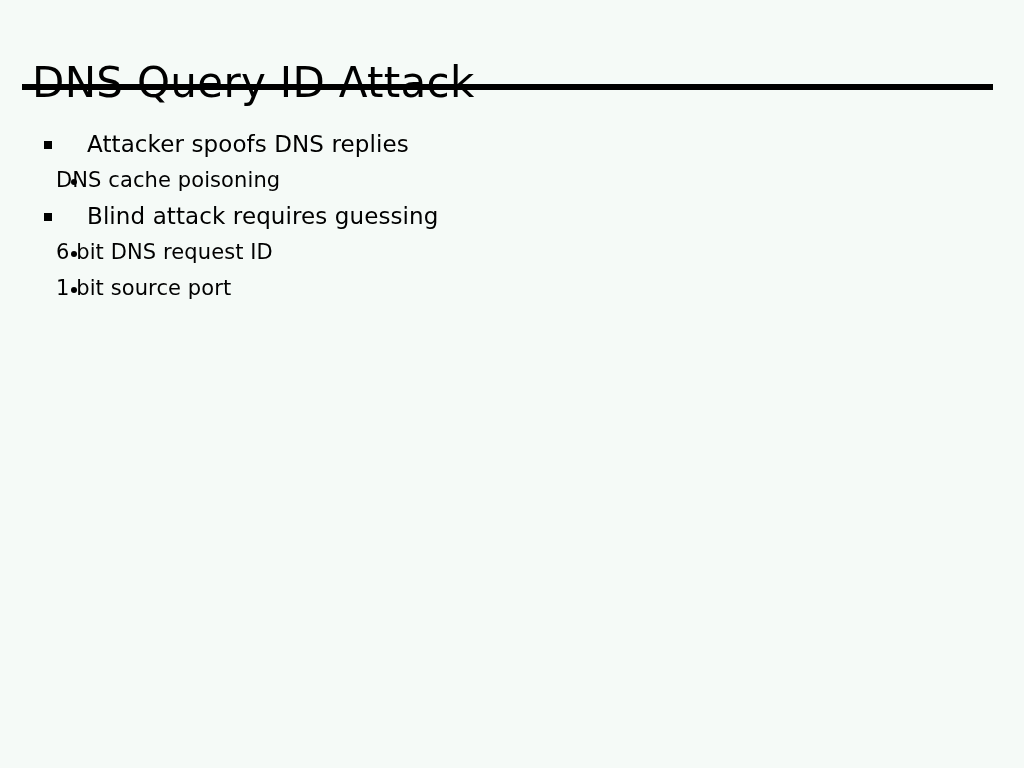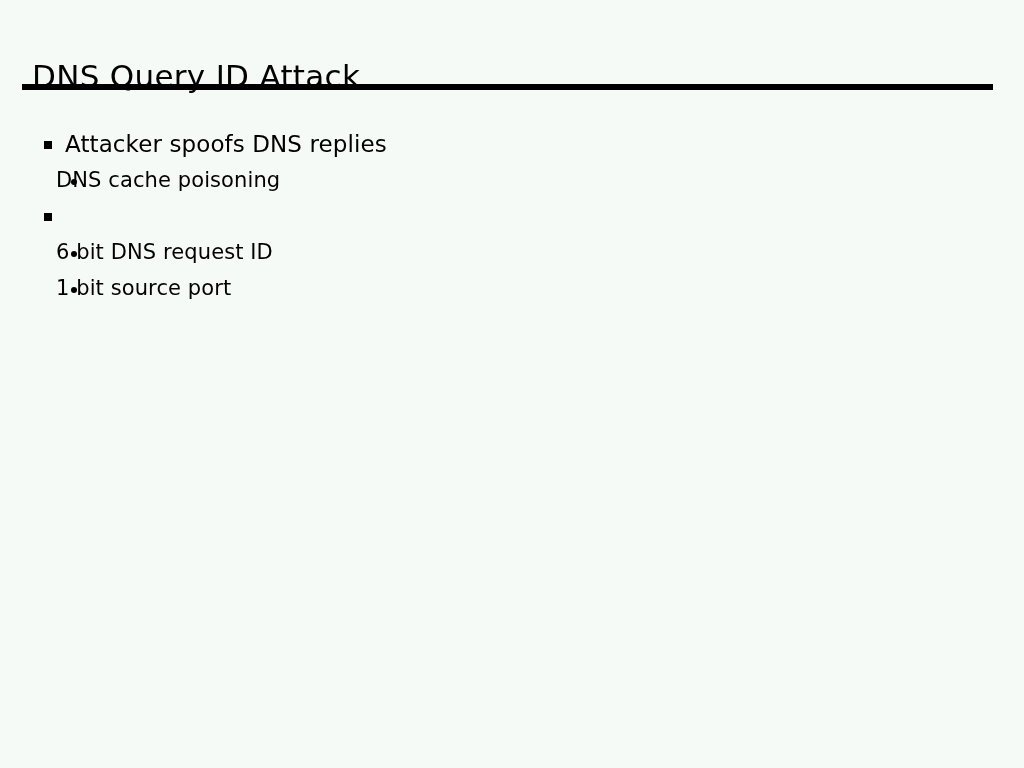--- a/index.html
+++ b/index.html
@@ -22,21 +22,21 @@
     background: #f5faf7;
     box-sizing: border-box;
   }
 
   
   .slide-title {
     position: absolute;
     left: 32px;
     top: 36px;
     font-family: "DejaVu Sans", sans-serif;
-    font-size: 31px;
+    font-size: 42px;
     font-weight: 400;
     letter-spacing: 0.3px;
     color: #000000;
     line-height: 38px;
     white-space: nowrap;
   }
 
   .title-rule {
     position: absolute;
     left: 22px;
@@ -59,21 +59,21 @@
 
   .bullet-row {
     position: relative;
     display: block;
     height: 36px;
     line-height: 36px;
     white-space: nowrap;
   }
 
   .bullet-row.level-1 {
-    padding-left: 65px;
+    padding-left: 87px;
   }
 
   .bullet-row.level-2 {
     padding-left: 56px;
   }
 
   .marker {
     position: absolute;
     display: block;
     background: #000000;
@@ -128,20 +128,21 @@
       <span class="bullet-text">Attacker spoofs DNS replies</span>
     </li>
 
     <li class="bullet-row level-2">
       <span class="marker"></span>
       <span class="bullet-text">DNS cache poisoning</span>
     </li>
 
     <li class="bullet-row level-1">
       <span class="marker"></span>
+      <span class="bullet-text">Blind attack requires guessing</span>
     </li>
 
     <li class="bullet-row level-2">
       <span class="marker"></span>
       <span class="bullet-text">6 bit DNS request ID</span>
     </li>
 
     <li class="bullet-row level-2">
       <span class="marker"></span>
       <span class="bullet-text">1 bit source port</span>

